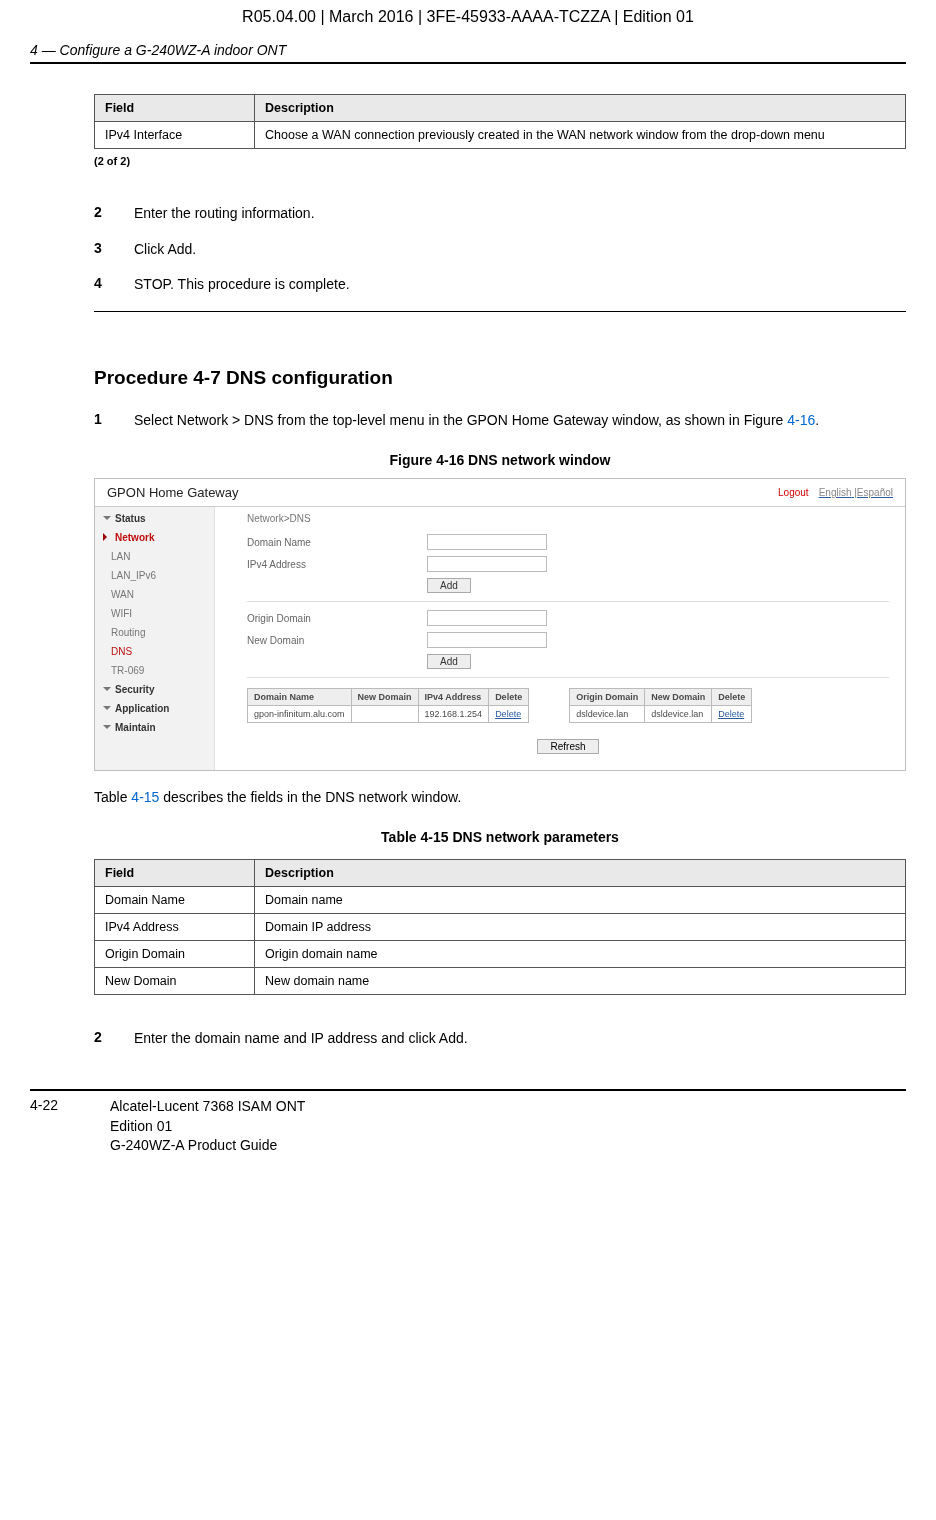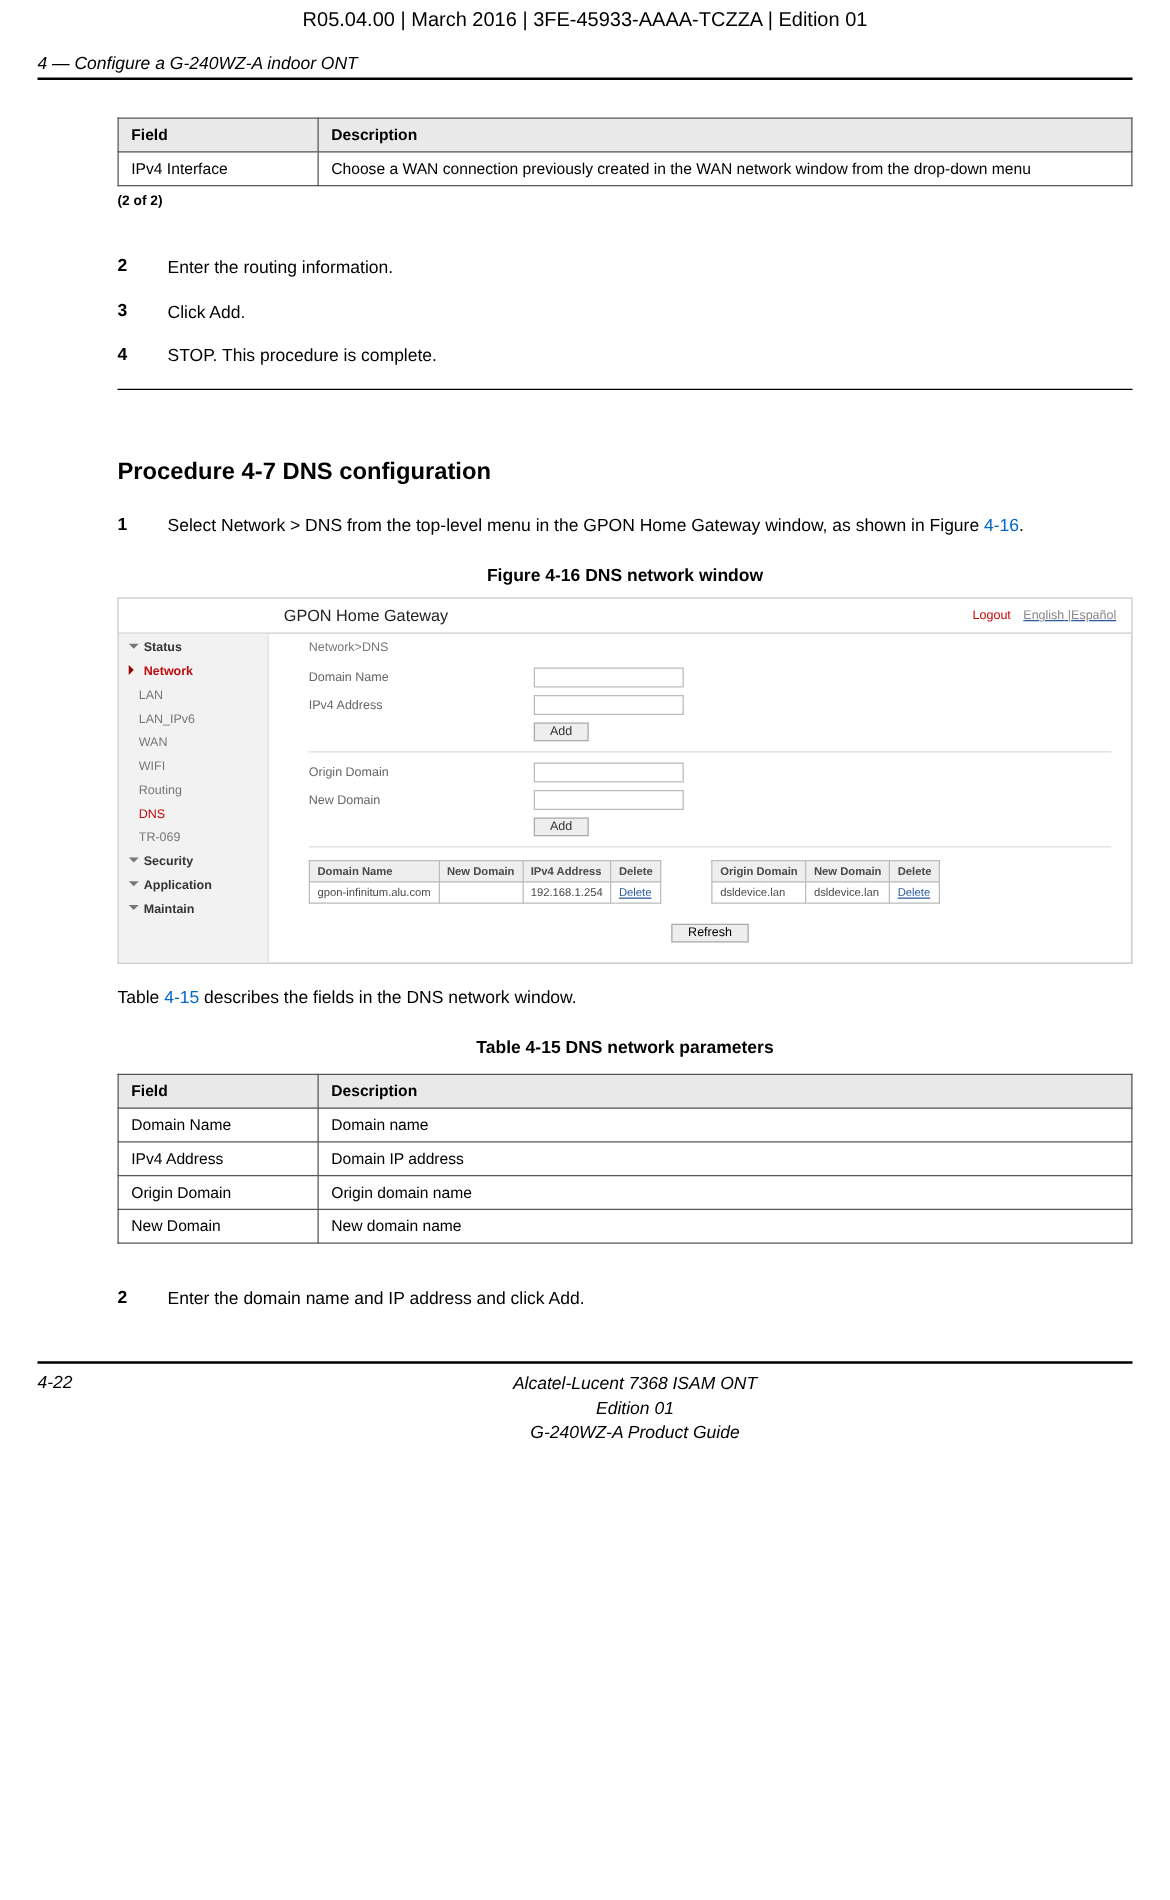--- a/index.html
+++ b/index.html
@@ -61,21 +61,21 @@
     color: #4a4a4a;
     margin-bottom: 4px;
   }
   .ss-topbar {
     background: #fff;
     padding: 6px 12px;
     display: flex;
     align-items: center;
   }
   .ss-topbar .spacer { flex:1; }
-  .ss-topbar .title { font-size: 13px; color: #222; margin-left: 120px;}
+  .ss-topbar .title { font-size: 13px; color: #222; }
   .ss-topbar .logout { color: #c00; font-size: 10px; margin-right: 10px;}
   .ss-topbar .lang { color: #2a5aa0; text-decoration: underline; font-size: 10px; }
   .ss-topbar .lang span { color: #888; text-decoration:none; }
   .ss-hr { border:none; border-top:1px solid #ccc; }
   .ss-body { display:flex;gap:16px; }
   .ss-side {
     width: 120px;
     background: #f2f2f2;
     border-right: 1px solid #e0e0e0;
     padding-top: 2px;
@@ -122,25 +122,24 @@
   .refresh-row { text-align:center; margin-top:16px; }
   .refresh-row .btn { background:#eee; border:1px solid #aaa; padding:1px 12px; font-size:10px; }
   .hlink { color:#2a5aa0; text-decoration:underline; }
   
   .page-foot {
     margin-top: 40px;
     padding: 0 30px;
   }
   .foot-row {
     display:flex;
-    font-style: italic;
     font-size: 14px;
   }
   .foot-row .pn { width: 80px; }
-  .foot-row .fr { flex:1; text-align:center; line-height:1.4; }
+  .foot-row .fr { flex:1; text-align:left; line-height:1.4; }
 </style>
 </head>
 <body>
 
 <div class="top-info">R05.04.00 | March 2016 | 3FE-45933-AAAA-TCZZA | Edition 01</div>
 <div class="chapter-header">4 —  Configure a G-240WZ-A indoor ONT</div>
 <hr class="hr-heavy">
 
 <div class="content-wrap">
 

